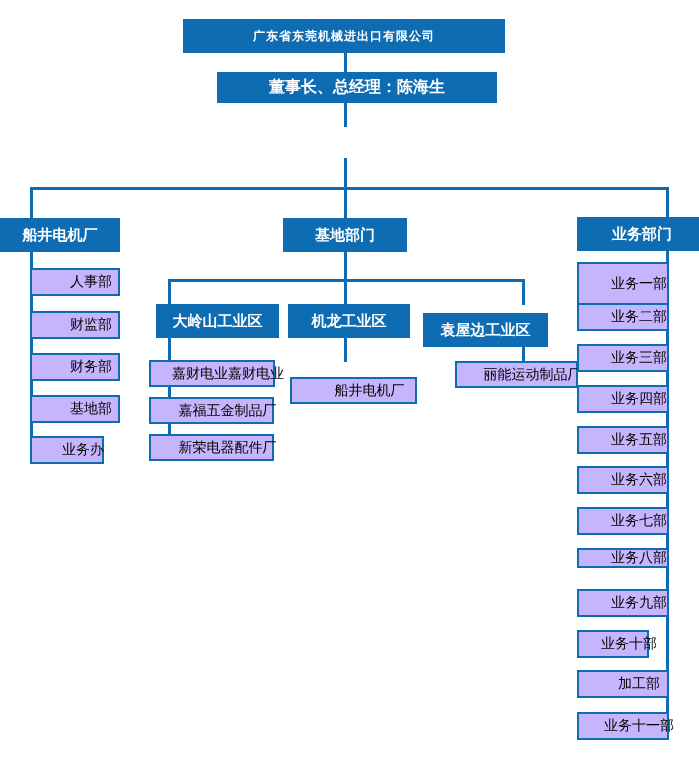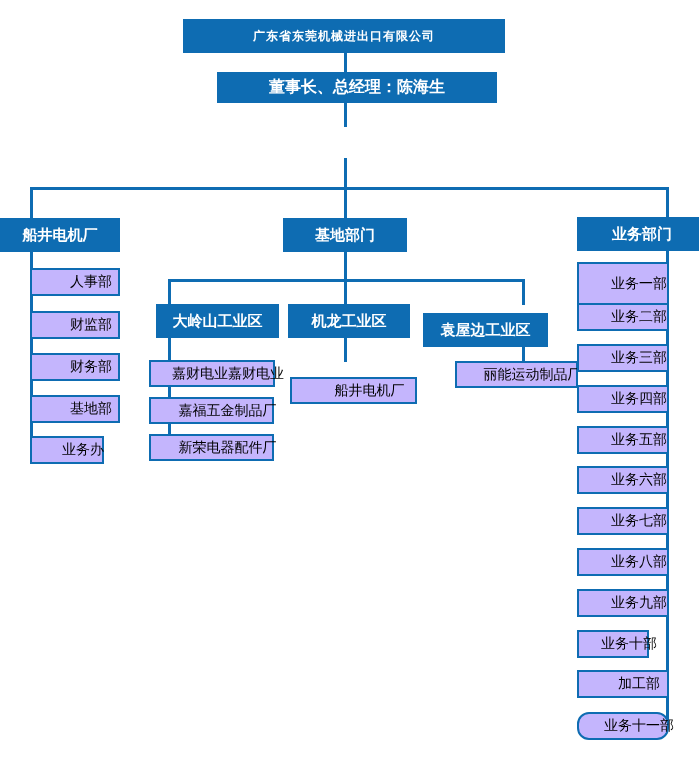--- a/index.html
+++ b/index.html
@@ -71,19 +71,19 @@
 
   <div class="wb" style="left:423px; top:361px; width:123px; height:27px;margin-left:32px;">丽能运动制品厂</div>
 
   <div class="wb" style="left:577px; top:262px; width:92px; height:44px;">业务一部</div>
   <div class="wb" style="left:577px; top:303px; width:92px; height:28px;">业务二部</div>
   <div class="wb" style="left:577px; top:344px; width:92px; height:28px;">业务三部</div>
   <div class="wb" style="left:577px; top:385px; width:92px; height:28px;">业务四部</div>
   <div class="wb" style="left:577px; top:466px; width:92px; height:28px;">业务六部</div>
   <div class="wb" style="left:577px; top:426px; width:92px; height:28px;">业务五部</div>
   <div class="wb" style="left:577px; top:507px; width:92px; height:28px;">业务七部</div>
-  <div class="wb" style="left:577px; top:548px; width:92px; height:28px;">业务八部</div>
+  <div class="wb" style="left:577px; top:548px; width:92px; height:20px;">业务八部</div>
   <div class="wb" style="left:577px; top:589px; width:92px; height:28px;">业务九部</div>
   <div class="wb" style="left:577px; top:630px; width:72px; height:28px;">业务十部</div>
   <div class="wb" style="left:577px; top:670px; width:92px; height:28px;">加工部</div>
-  <div class="wb" style="left:577px; top:712px; width:92px; height:28px;border-radius:12px;">业务十一部</div>
+  <div class="wb" style="left:577px; top:712px; width:92px; height:28px;">业务十一部</div>
 
 </div>
 
 </body></html>

